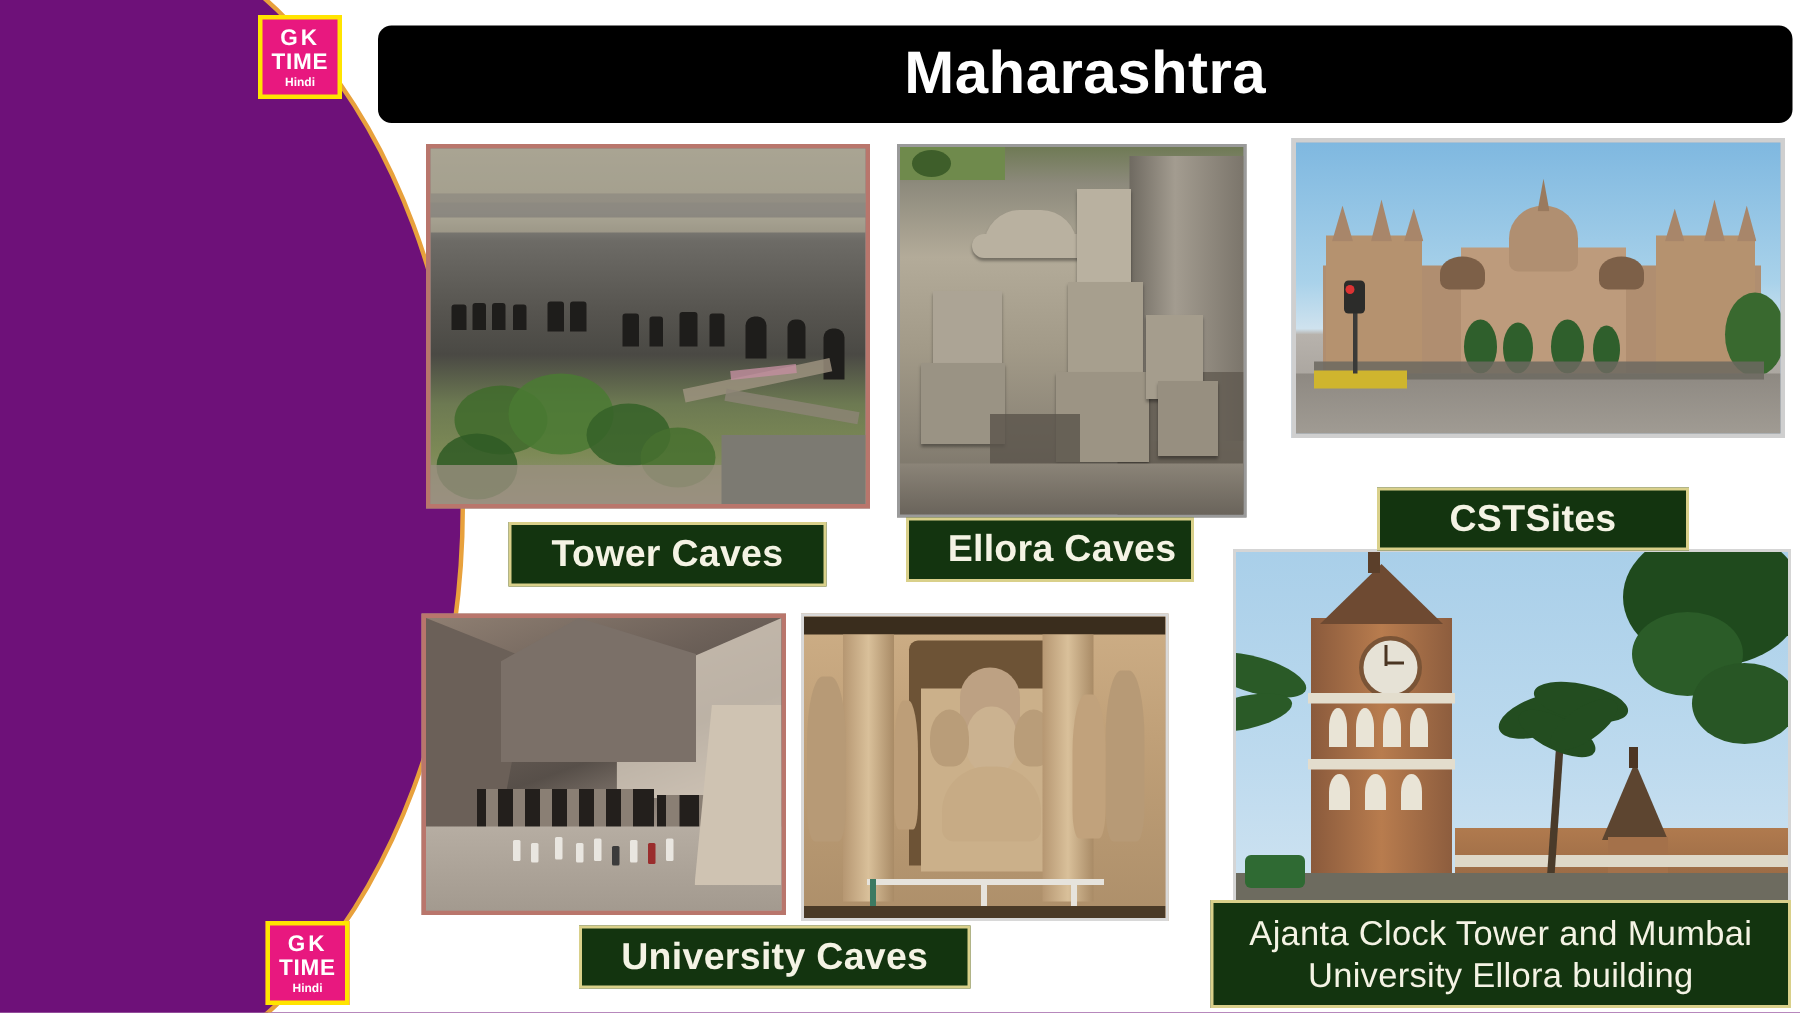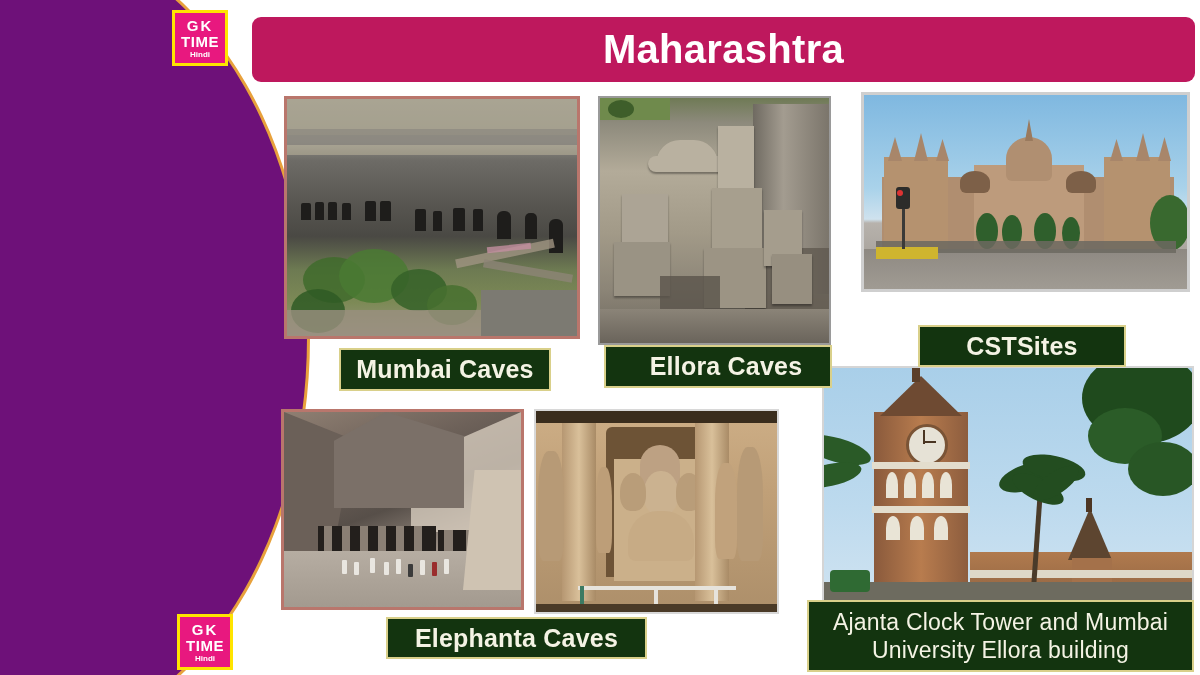--- a/index.html
+++ b/index.html
@@ -57,21 +57,21 @@
   .logo .l1{color:#ffffff;font-weight:700;font-size:15px;letter-spacing:2px;}
   .logo .l2{color:#ffffff;font-weight:700;font-size:15px;letter-spacing:.5px;margin-top:1px;}
   .logo .l3{color:#ffffff;font-weight:700;font-size:8px;margin-top:2px;}
   #logo-top{left:172px;top:10px;}
   #logo-bottom{left:177px;top:614px;}
 
   
   #title-banner{
     position:absolute;
     left:252px;top:17px;width:943px;height:65px;
-    background:#be185d;
+    background:#000000;
     border-radius:9px;
     display:flex;align-items:center;justify-content:center;
     z-index:5;
     overflow:hidden;
   }
   #title-banner span{
     font-size:40px;font-weight:700;
     letter-spacing:.3px;
     white-space:nowrap;
     font-family:"Liberation Sans","DejaVu Sans",sans-serif;
@@ -104,21 +104,21 @@
     display:flex;align-items:center;justify-content:center;
     z-index:7;
     text-align:center;
   }
   .caption span{
     font-size:25px;font-weight:700;color:#f4f3e4;
     letter-spacing:.2px;white-space:nowrap;
     font-family:"Liberation Sans","DejaVu Sans",sans-serif;
   }
   #cap-ajanta{left:339px;top:348px;width:212px;height:43px;}
-  #cap-ellora{left:604px;top:345px;width:228px;height:43px;padding-left:16px;}
+  #cap-ellora{left:604px;top:345px;width:192px;height:43px;padding-left:16px;}
   #cap-cst{left:918px;top:325px;width:208px;height:42px;}
   #cap-elephanta{left:386px;top:617px;width:261px;height:42px;}
   #cap-rajabai{
     left:807px;top:600px;width:387px;height:72px;
     flex-direction:column;line-height:1.22;
   }
   #cap-rajabai span{font-size:23px;font-weight:400;}
   .cst-white{color:#ffffff;}
   .cst-yellow{color:#ffe800;}
 
@@ -373,28 +373,28 @@
     <div class="foliage" style="right:30px;top:40px;width:74px;height:56px;background:#2b5c28;"></div>
     <div class="foliage" style="right:-6px;top:74px;width:70px;height:54px;background:#285625;"></div>
     <div class="frond" style="left:-22px;top:70px;width:70px;height:24px;transform:rotate(16deg);background:#2a5a27;"></div>
     <div class="frond" style="left:-26px;top:96px;width:64px;height:22px;transform:rotate(-12deg);background:#2a5a27;"></div>
     <div style="position:absolute;left:0;bottom:0;width:100%;height:18px;background:#6d6b5f;"></div>
     <div style="position:absolute;left:6px;bottom:8px;width:40px;height:22px;background:#2f6a33;border-radius:4px;"></div>
   </div>
 </div>
 
 <div class="caption" id="cap-ajanta">
-  <span>Mumbai Caves</span>
+  <span>Tower Caves</span>
 </div>
 <div class="caption" id="cap-ellora">
   <span>Ellora Caves</span>
 </div>
 <div class="caption" id="cap-cst">
   <span class="cst-white">CST </span>
   <span class="cst-yellow">Sites</span>
 </div>
 <div class="caption" id="cap-elephanta">
-  <span>Elephanta Caves</span>
+  <span>University Caves</span>
 </div>
 <div class="caption" id="cap-rajabai">
   <span>Ajanta Clock Tower and Mumbai</span>
   <span>University Ellora building</span>
 </div>
 
 </body></html>

